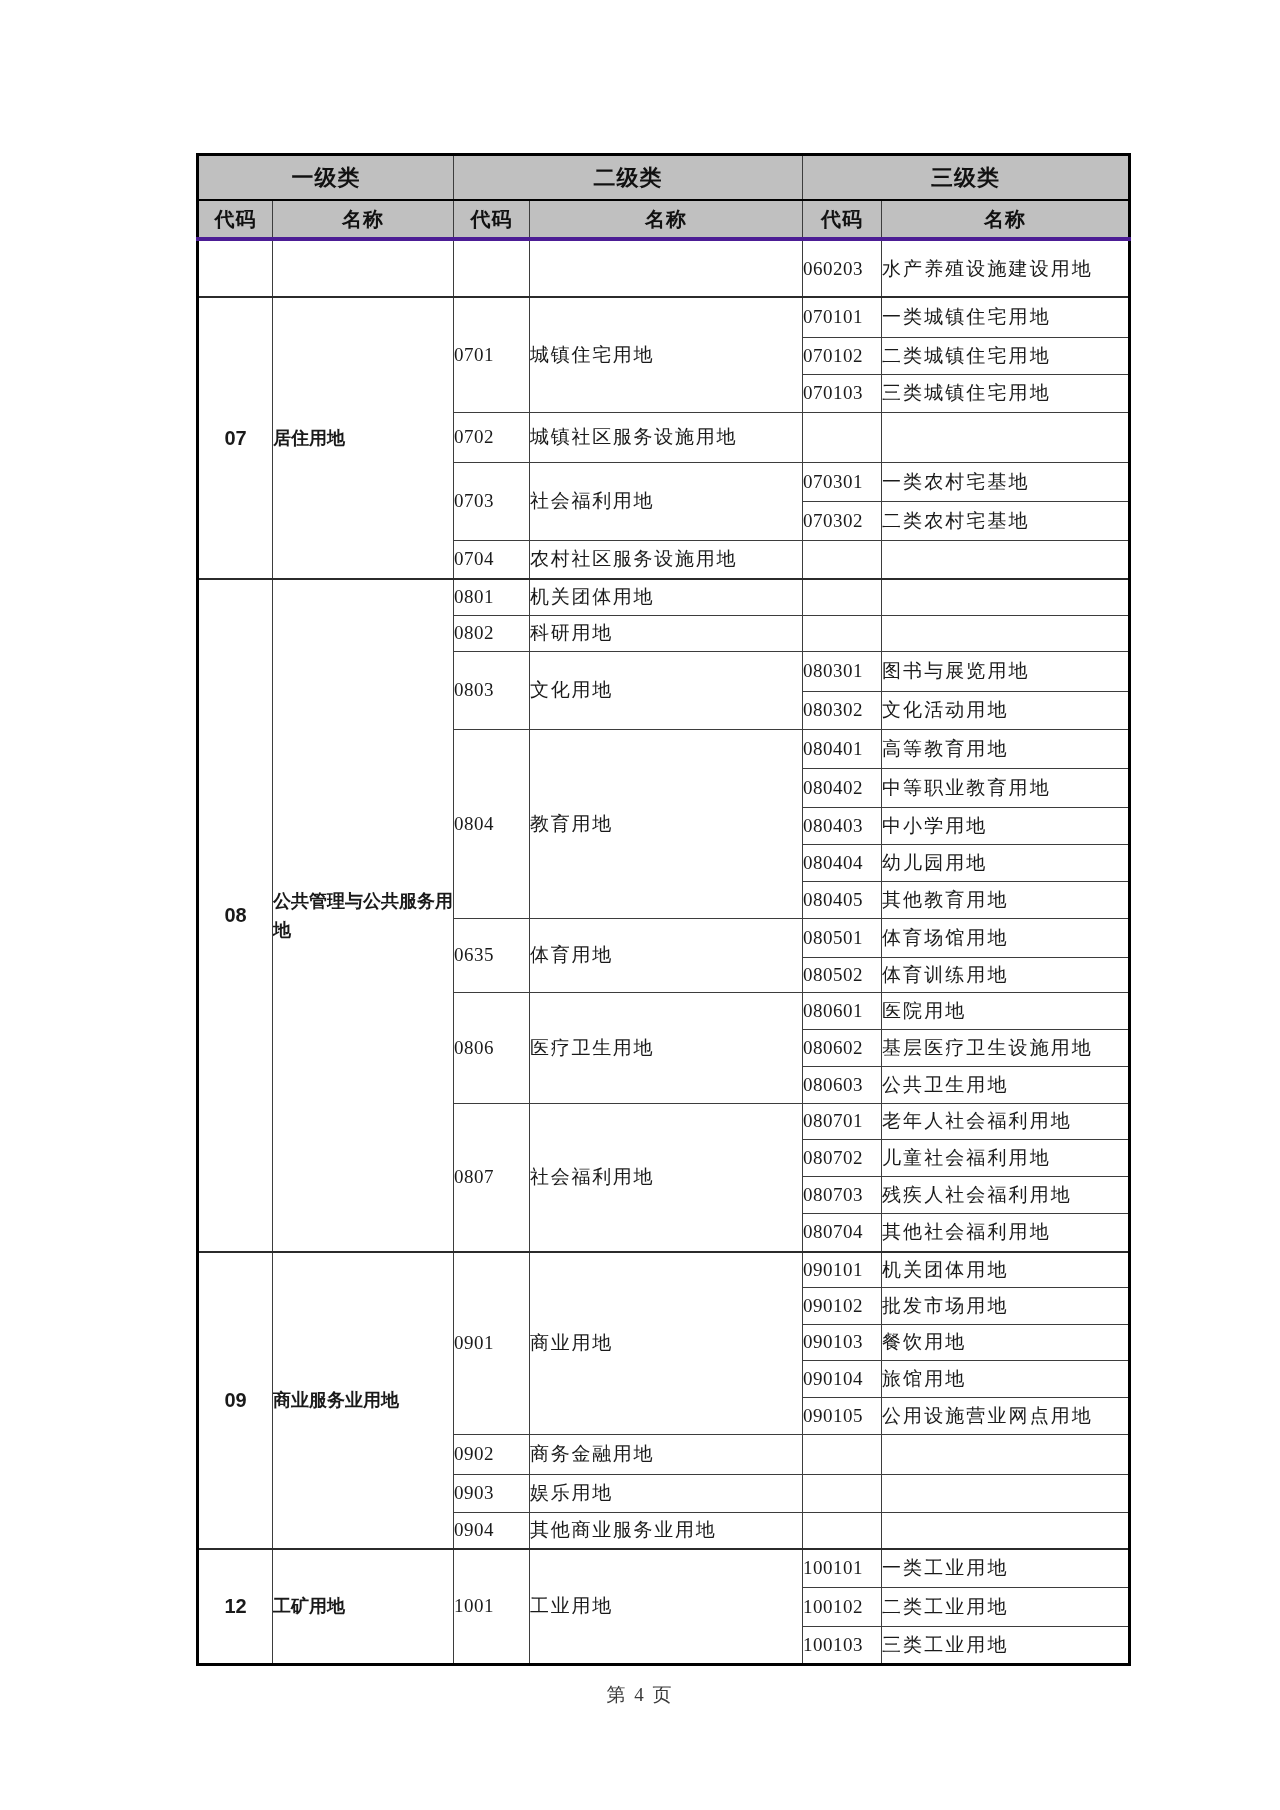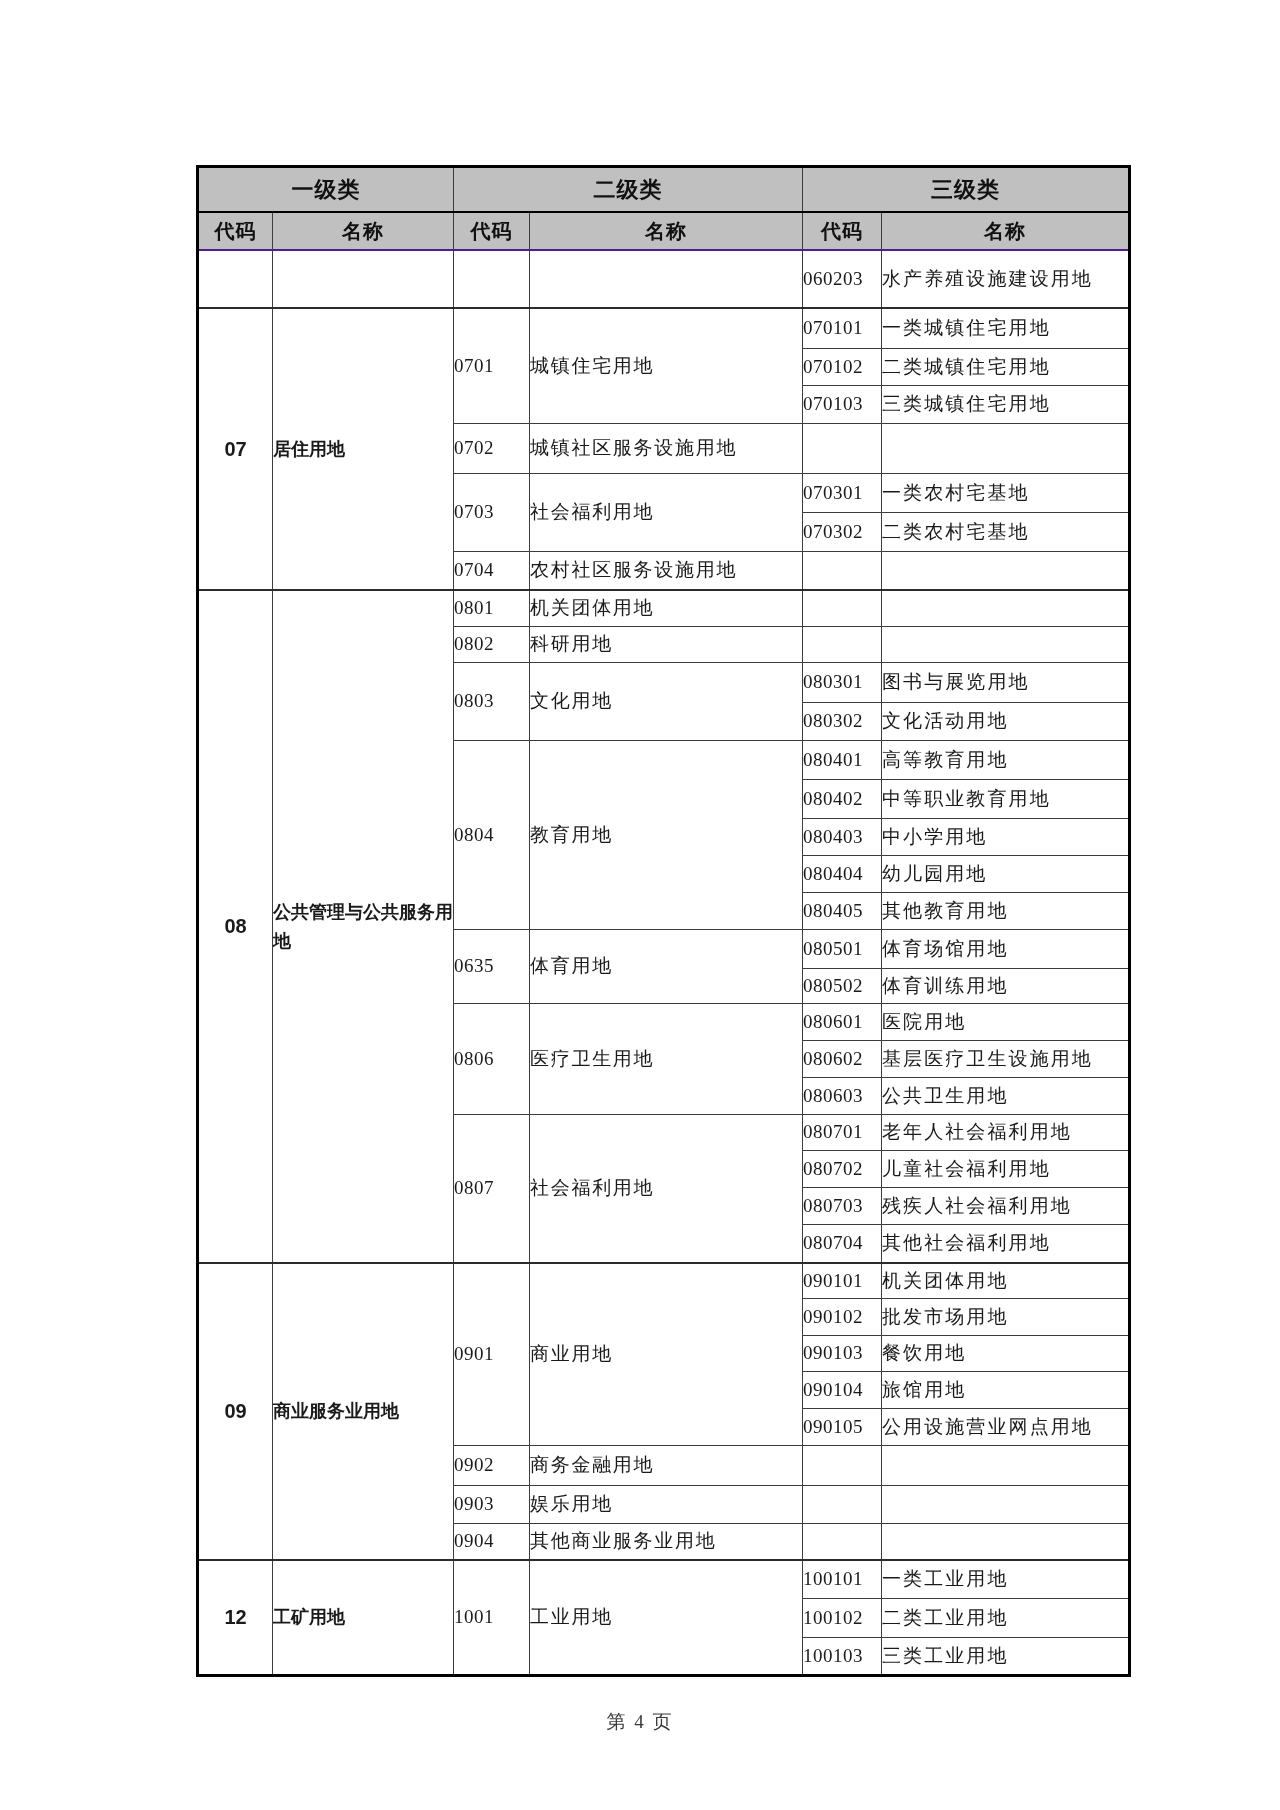--- a/index.html
+++ b/index.html
@@ -22,21 +22,20 @@
     background: #ffffff;
   }
   table.cls {
     position: absolute;
     left: 196px;
     top: 153px;
     width: 932px;
     border-collapse: collapse;
     table-layout: fixed;
     border: 3px solid #000000;
-    margin-top: 12px;
   }
   table.cls th, table.cls td {
     border: 1px solid #3d3d3d;
     padding: 0;
     overflow: hidden;
   }
   thead th {
     background: #c0c0c0;
     font-family: "Liberation Sans", "DejaVu Sans", sans-serif;
     font-weight: bold;
@@ -44,21 +43,21 @@
   }
   tr.h1 th {
     height: 43px;
     font-size: 22px;
     border-bottom: 2px solid #000;
     letter-spacing: 1px;
   }
   tr.h2 th {
     height: 36px;
     font-size: 20px;
-    border-bottom: 2px solid #4c1d95;
+    border-bottom: 4px solid #4c1d95;
     letter-spacing: 1px;
   }
   td {
     font-size: 19px;
     vertical-align: middle;
   }
   td.code {
     text-align: left;
     font-family: "Liberation Serif", "DejaVu Serif", serif;
     letter-spacing: 0.5px;
@@ -93,21 +92,20 @@
   }
   .footer {
     position: absolute;
     left: 0;
     top: 1682px;
     width: 1280px;
     text-align: center;
     font-size: 19px;
     color: #3a3a3a;
     letter-spacing: 2px;
-    margin-top: 27px;
   }
 </style>
 </head>
 <body>
 
 <div class="page">
 
   <table class="cls">
     <colgroup>
       <col style="width:75px">

